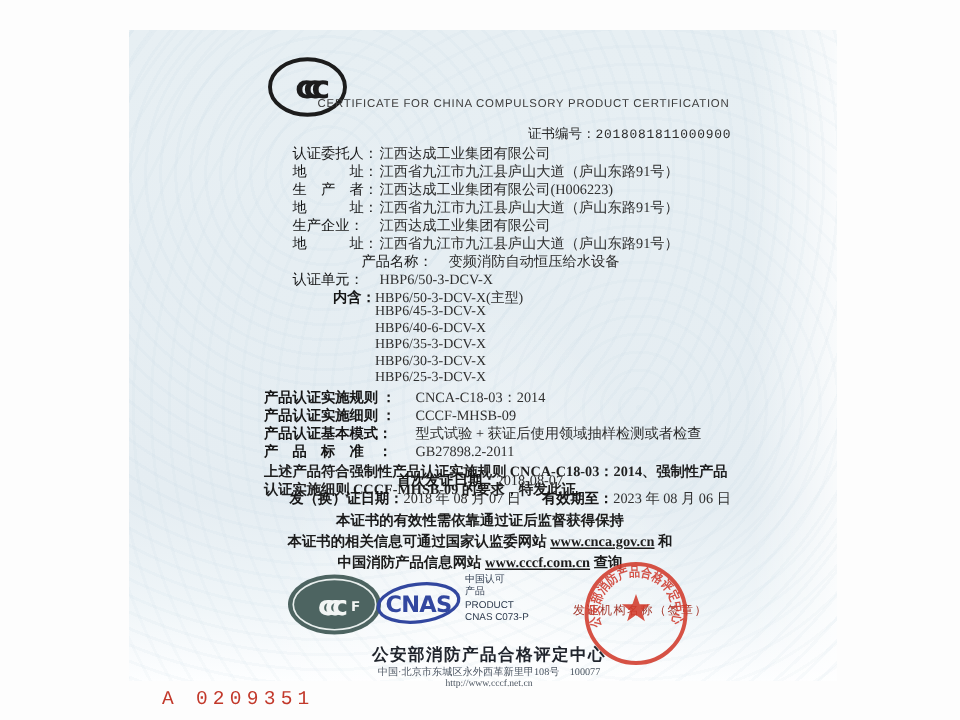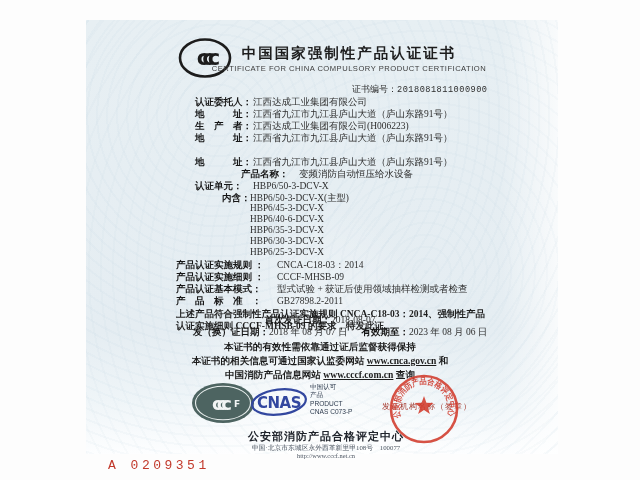--- a/index.html
+++ b/index.html
@@ -29,21 +29,21 @@
   .title { left:188px; top:44px; width:322px; text-align:center;
     font-size:14.5px; font-weight:700; letter-spacing:2px; color:#1d1d1d; }
   .subtitle { left:178px; top:64px; width:342px; text-align:center;
     font-family:"Liberation Sans","DejaVu Sans",sans-serif;
     font-size:7.6px; letter-spacing:.5px; color:#3c3c3c; }
   .certno { left:352px; top:83px; font-size:9px; color:#2d2d2d; }
   .certno .num { font-family:"Liberation Mono","DejaVu Sans Mono",monospace; font-size:8.6px; letter-spacing:.5px; }
 
   
   .frow { font-size:9.5px; color:#262626; }
-  .frow .lab { display:inline-block; width:58px; font-weight:700; color:#161616; }
+  .frow .lab { display:inline-block; width:58px; font-weight:400; color:#161616; }
   .frow .val { color:#2e2e2e; }
   .inhan { left:222px; font-size:9.5px; font-weight:700; color:#161616; }
   .model { left:250px; font-size:9.3px; color:#2e2e2e; }
   .rrow { left:176px; font-size:9.5px; }
   .rrow .lab { display:inline-block; width:101px; font-weight:700; color:#161616; }
   .rrow .val { color:#2e2e2e; }
   .stline { left:176px; font-size:9.5px; color:#1e1e1e; font-weight:700; }
   .dates1 { left:150px; top:314px; width:340px; text-align:center; font-size:9.5px; }
   .dates2 { left:177px; top:326px; font-size:9.5px;margin-left:16px; }
   .blab { font-weight:700; color:#161616; }
@@ -71,30 +71,30 @@
 <body>
 
 <div class="canvas">
   <div class="paper"></div>
 
   <svg style="left:176px; top:36px;" width="58" height="46" viewBox="0 0 58 46">
     <ellipse cx="29" cy="22" rx="25" ry="18.5" fill="none" stroke="#1c1c1c" stroke-width="2.6"></ellipse>
     <text x="29" y="29" text-anchor="middle" font-family="DejaVu Sans, sans-serif" font-weight="bold" font-size="21" letter-spacing="-7" fill="#1c1c1c">ccc</text>
   </svg>
 
-  <div class="abs title">中国国家强制性产品认证证书</div>
   <div class="abs subtitle">CERTIFICATE FOR CHINA COMPULSORY PRODUCT CERTIFICATION</div>
   <div class="abs certno">
     <span>证书编号：</span><span class="num">2018081811000900</span>
   </div>
 
   <div class="abs frow" style="left:195px; top:96px;"><span class="lab">认证委托人：</span><span class="val">江西达成工业集团有限公司</span></div>
   <div class="abs frow" style="left:195px; top:108px;"><span class="lab">地　　　址：</span><span class="val">江西省九江市九江县庐山大道（庐山东路91号）</span></div>
   <div class="abs frow" style="left:195px; top:120px;"><span class="lab">生　产　者：</span><span class="val">江西达成工业集团有限公司(H006223)</span></div>
   <div class="abs frow" style="left:195px; top:132px;"><span class="lab">地　　　址：</span><span class="val">江西省九江市九江县庐山大道（庐山东路91号）</span></div>
+  <div class="abs frow" style="left:195px; top:144px;"><span class="lab">生产企业：</span><span class="val">江西达成工业集团有限公司</span></div>
   <div class="abs frow" style="left:195px; top:156px;"><span class="lab">地　　　址：</span><span class="val">江西省九江市九江县庐山大道（庐山东路91号）</span></div>
   <div class="abs frow" style="left:195px; top:168px;margin-left:46px;"><span class="lab">产品名称：</span><span class="val">变频消防自动恒压给水设备</span></div>
   <div class="abs frow" style="left:195px; top:180px;"><span class="lab">认证单元：</span><span class="val">HBP6/50-3-DCV-X</span></div>
 
   <div class="abs inhan" style="top:192px;text-align:right;">内含：</div>
   <div class="abs model" style="top:192px;">HBP6/50-3-DCV-X(主型)</div>
   <div class="abs model" style="top:203px;">HBP6/45-3-DCV-X</div>
   <div class="abs model" style="top:214px;">HBP6/40-6-DCV-X</div>
   <div class="abs model" style="top:225px;">HBP6/35-3-DCV-X</div>
   <div class="abs model" style="top:236px;">HBP6/30-3-DCV-X</div>

